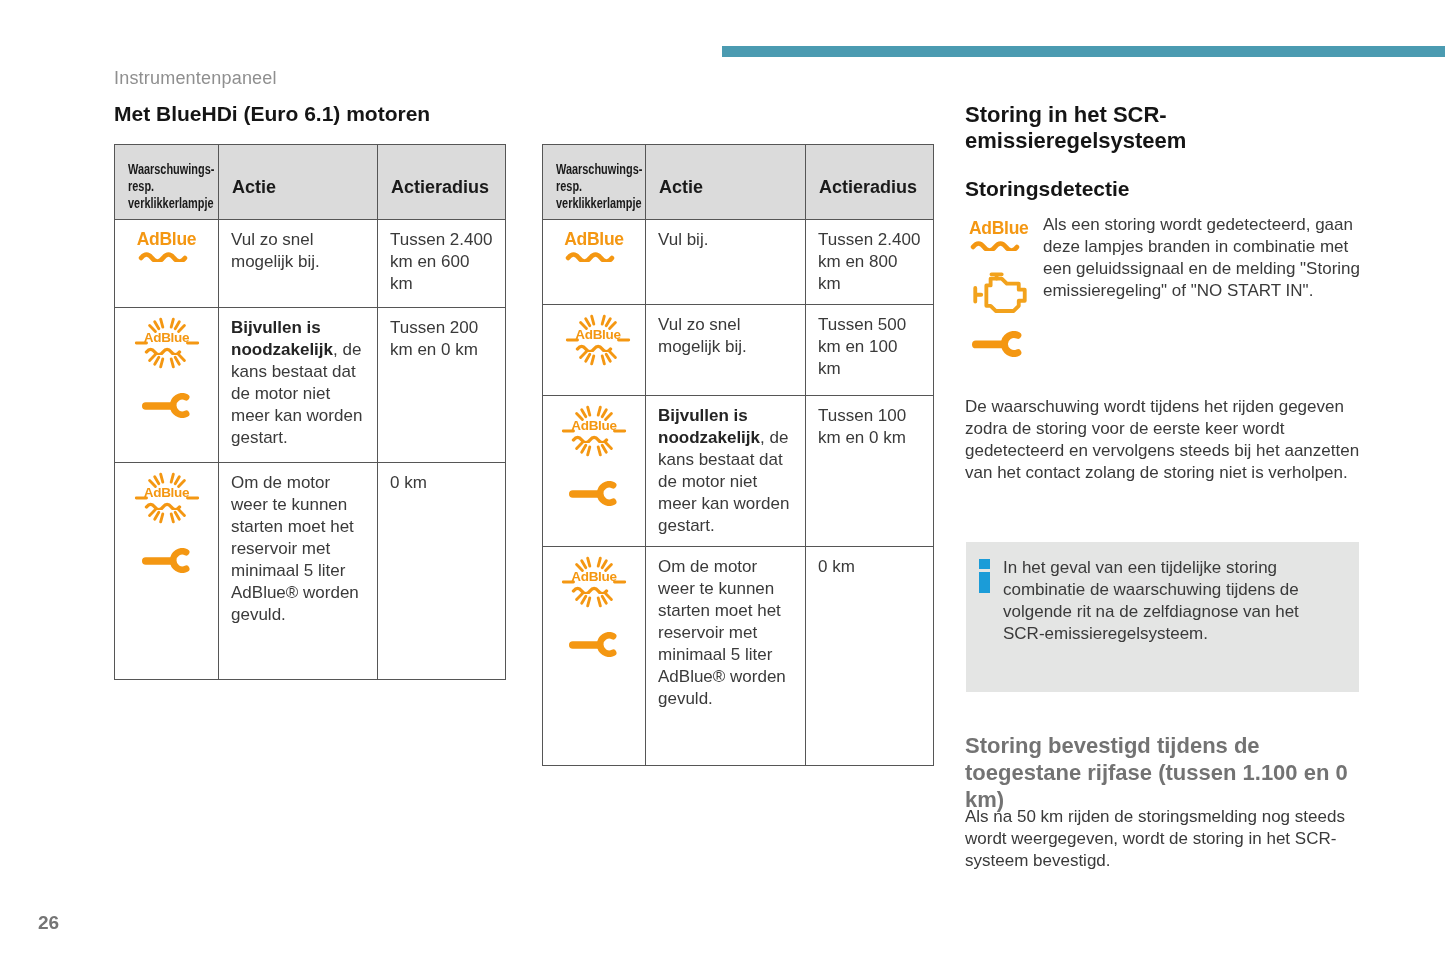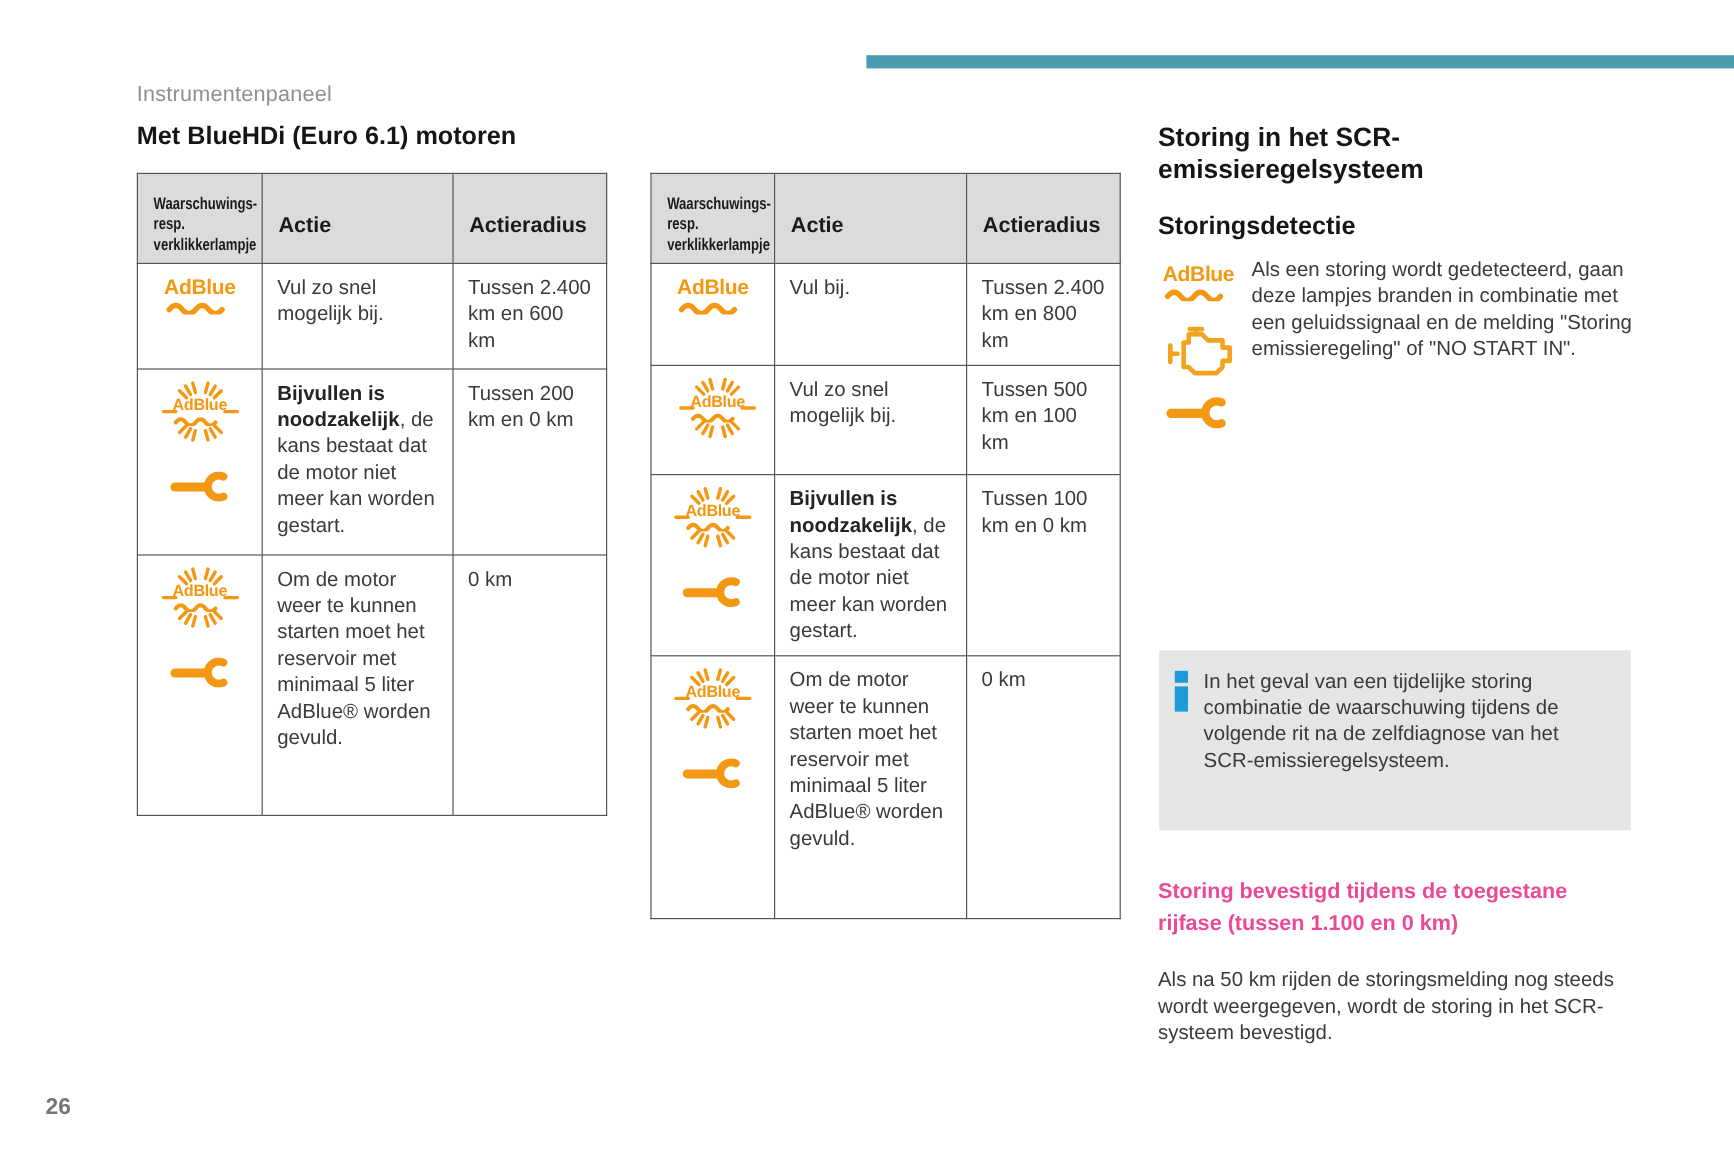--- a/index.html
+++ b/index.html
@@ -49,21 +49,21 @@
   .detect-icons svg.engine { width:58px; height:47px; color:#F2A21C; margin-top:16px; margin-left:6px; display:block; }
   .detect-icons svg.wrench { margin-top:17px; margin-left:5px; width:56px; height:26px; }
   .body-text { font-size:17px; line-height:22px; color:#3a3a3a; margin:0; }
   .detect-text { flex:1; padding-top:2px; }
   .warning-text { position:absolute; left:0; top:312px; width:396px; }
   .info-box { position:absolute; left:1px; top:458px; width:393px; height:150px; background:#E4E5E4; box-sizing:border-box; padding:15px 14px 0 13px; display:flex; }
   .info-i { flex:0 0 24px; padding-top:2px; }
   .info-i .i-dot { display:block; width:11px; height:10px; background:#1B9CD8; margin-bottom:3px; }
   .info-i .i-stem { display:block; width:11px; height:21px; background:#1B9CD8; }
   .info-text { flex:1; }
-  .rc-confirm-title { position:absolute; left:0; top:630px; width:396px; font-size:18px; font-weight:bold; color:#ec4899; line-height:27px; }
+  .rc-confirm-title { position:absolute; left:0; top:630px; width:396px; font-size:22px; font-weight:bold; color:#737373; line-height:27px; }
   .rc-confirm-text { position:absolute; left:0; top:722px; width:396px; }
 </style>
 </head>
 <body>
 
 <svg width="0" height="0" style="position:absolute" aria-hidden="true">
   <defs>
     <path id="sym-wave" d="M3 8 Q8.5 1 14 8 T25 8 T36 8 T47 8" fill="none" stroke="currentColor" stroke-width="4.5" stroke-linecap="round"></path>
     <g id="sym-rays" stroke="currentColor" stroke-width="2.8" stroke-linecap="round">
       <line x1="30.7" y1="12.7" x2="25" y2="7"></line>
@@ -279,20 +279,21 @@
         <svg class="engine" viewBox="0 0 68 54">
             <use href="#sym-engine"></use>
           </svg>
         <svg class="wrench" viewBox="0 0 64 30" style="color:#F49712;">
             <use href="#sym-wrench"></use>
           </svg>
       </div>
       <p class="body-text detect-text">Als een storing wordt gedetecteerd, gaan deze lampjes branden in combinatie met een geluidssignaal en de melding "Storing emissieregeling" of "NO START IN".</p>
     </div>
 
+    <p class="body-text warning-text">De waarschuwing wordt tijdens het rijden gegeven zodra de storing voor de eerste keer wordt gedetecteerd en vervolgens steeds bij het aanzetten van het contact zolang de storing niet is verholpen.</p>
 
     <div class="info-box">
       <span class="info-i">
           <span class="i-dot"></span>
           <span class="i-stem"></span>
         </span>
       <p class="body-text info-text">In het geval van een tijdelijke storing combinatie de waarschuwing tijdens de volgende rit na de zelfdiagnose van het SCR-emissieregelsysteem.</p>
     </div>
 
     <h2 class="rc-confirm-title">Storing bevestigd tijdens de toegestane rijfase (tussen 1.100 en 0 km)</h2>

